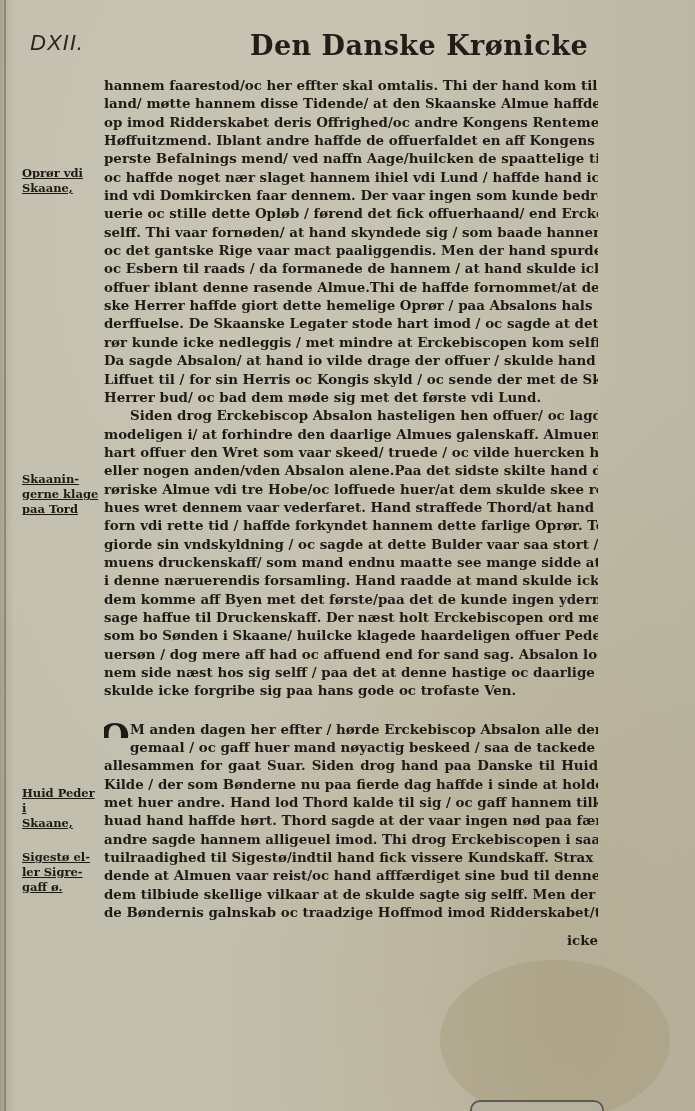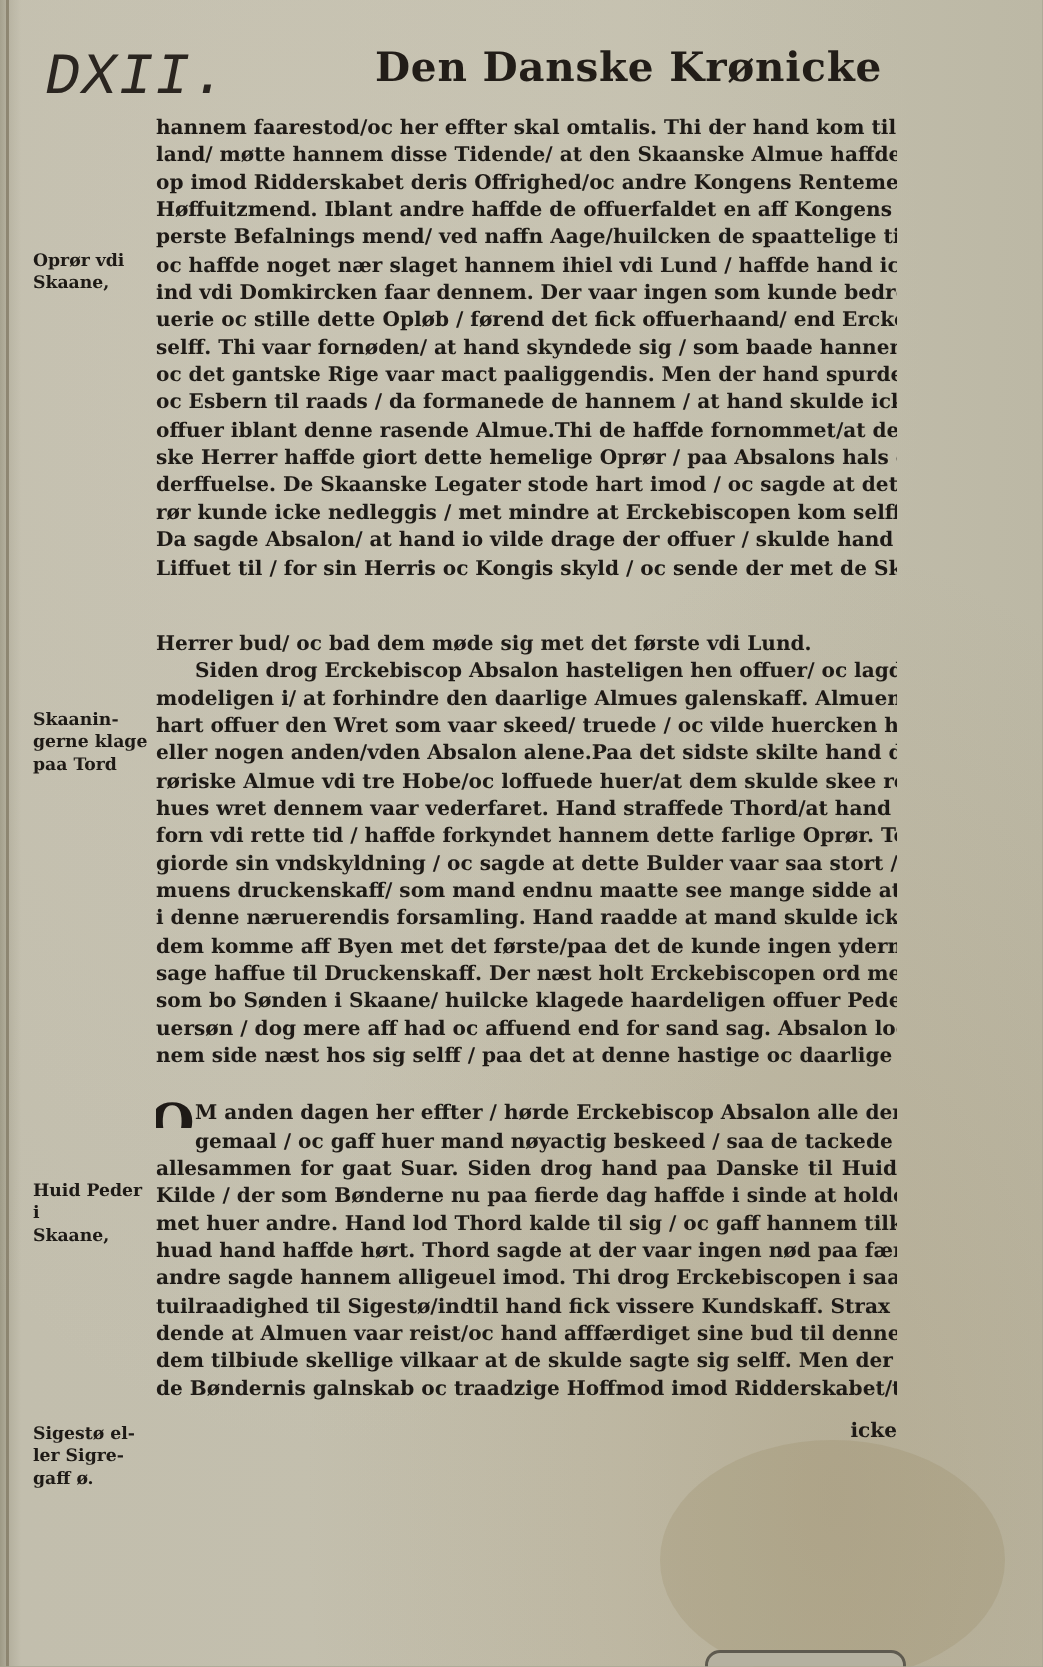--- a/index.html
+++ b/index.html
@@ -29,23 +29,23 @@
       top: 0;
       width: 2px;
       height: 1111px;
       background: #7d7560;
       opacity: 0.7;
     }
     .folio {
       position: absolute;
       left: 30px;
       top: 30px;
-      font-family: Liberation Mono, monospace;
+      font-family: Liberation Sans, sans-serif;
       font-style: italic;
-      font-size: 39px;
+      font-size: 22px;
       color: #2a2520;
       letter-spacing: 1px;
     }
     .running-title {
       position: absolute;
       left: 250px;
       top: 30px;
       font-family: "DejaVu Serif", serif;
       font-size: 27px;
       font-weight: bold;
@@ -66,21 +66,20 @@
     .line {
       display: block;
       white-space: nowrap;
       overflow: hidden;
       text-align: justify;
       text-align-last: justify;
       height: 18.35px;
     }
     .line.last {
       text-align-last: left;
-      margin-top: 32px;
     }
     .line.indent {
       padding-left: 26px;
     }
     .line.right {
       text-align-last: right;
       margin-top: 10px;
     }
     .gap {
       display: block;
@@ -104,20 +103,21 @@
     }
     .margin-note {
       position: absolute;
       left: 22px;
       width: 80px;
       font-family: "DejaVu Serif", serif;
       font-weight: bold;
       font-size: 11.5px;
       line-height: 15px;
       color: #1e1a16;
+      text-decoration: underline;
     }
     .stain {
       position: absolute;
       border-radius: 50%;
       background: rgba(140,120,80,0.18);
     }
     .tab-shape {
       position: absolute;
       left: 470px;
       top: 1100px;
@@ -144,21 +144,21 @@
   </div>
   <div class="margin-note" style="top:472px;">
     <div>Skaanin-</div>
     <div>gerne klage</div>
     <div>paa Tord</div>
   </div>
   <div class="margin-note" style="top:786px;">
     <div>Huid Peder i</div>
     <div>Skaane,</div>
   </div>
-  <div class="margin-note" style="top:948px;">
+  <div class="margin-note" style="top:850px;">
     <div>Sigestø el-</div>
     <div>ler Sigre-</div>
     <div>gaff ø.</div>
   </div>
 
   <div class="body-text">
     <div>
       <span class="line">hannem faarestod/oc her effter skal omtalis.  Thi der hand kom til Sie-</span>
       <span class="line">land/ møtte hannem disse Tidende/ at den Skaanske Almue haffde sæt sig</span>
       <span class="line">op imod Ridderskabet deris Offrighed/oc andre Kongens Rentemestere oc</span>
@@ -188,20 +188,21 @@
       <span class="line">hues wret dennem vaar vederfaret. Hand straffede Thord/at hand icke til-</span>
       <span class="line">forn vdi rette tid / haffde forkyndet hannem dette farlige Oprør.  Tord</span>
       <span class="line">giorde sin vndskyldning / oc sagde at dette Bulder vaar saa stort / for Al-</span>
       <span class="line">muens druckenskaff/ som mand endnu maatte see mange sidde at soffue/</span>
       <span class="line">i denne næruerendis forsamling.  Hand raadde at mand skulde ickon lade</span>
       <span class="line">dem komme aff Byen met det første/paa det de kunde ingen ydermere Aar-</span>
       <span class="line">sage haffue til Druckenskaff.    Der næst holt Erckebiscopen ord met dem</span>
       <span class="line">som bo Sønden i Skaane/ huilcke klagede haardeligen offuer Peder Iff-</span>
       <span class="line">uersøn / dog mere aff had oc affuend end for sand sag.   Absalon lod han-</span>
       <span class="line">nem side næst hos sig selff / paa det at denne hastige oc daarlige Almue /</span>
+      <span class="line last">skulde icke forgribe sig paa hans gode oc trofaste Ven.</span>
     </div>
 
     <span class="gap"></span>
 
     <div>
       <span class="line dropcap-line">
         <span class="dropcap">O</span>
         <span class="after-dropcap">M anden dagen her effter / hørde Erckebiscop Absalon alle deris Kla-</span>
       </span>
       <span class="line indent">gemaal / oc gaff huer mand nøyactig beskeed / saa de tackede hannem</span>

